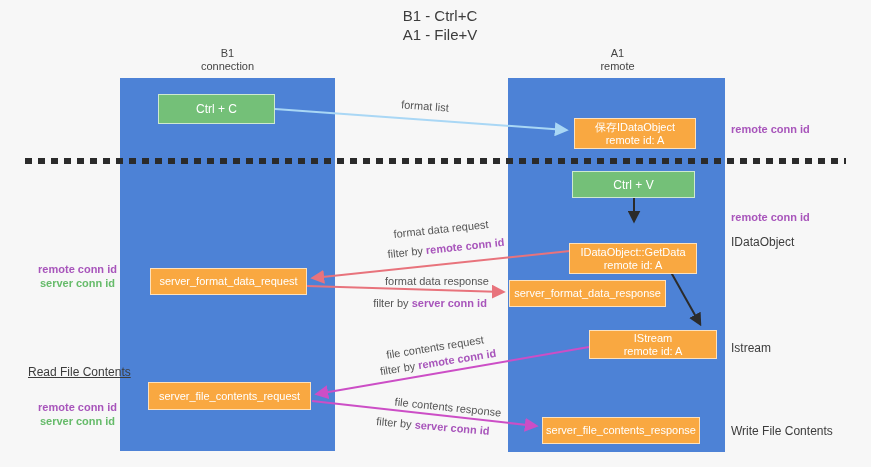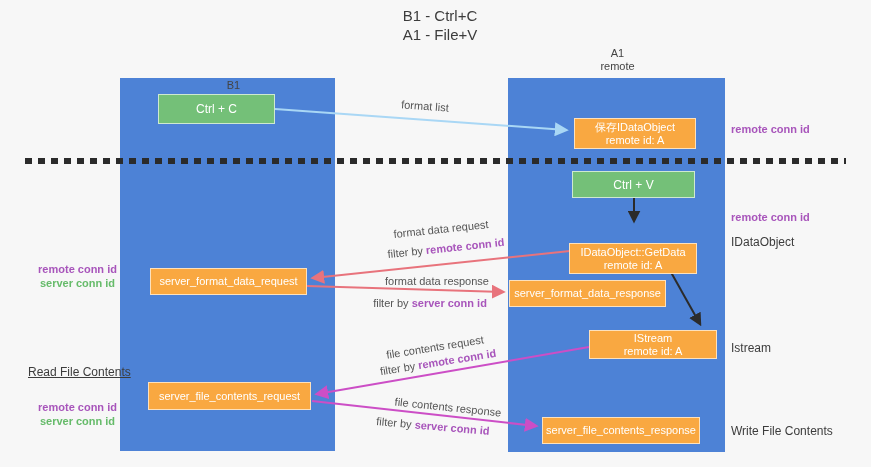--- a/index.html
+++ b/index.html
@@ -62,21 +62,21 @@
     <line x1="307" y1="286" x2="503" y2="292" style="stroke:var(--arrow-salmon)" stroke-width="2" marker-end="url(#m-salmon)"></line>
     <line x1="589" y1="347" x2="317" y2="394" style="stroke:var(--arrow-magenta)" stroke-width="2" marker-end="url(#m-magenta)"></line>
     <line x1="312" y1="401" x2="536" y2="426" style="stroke:var(--arrow-magenta)" stroke-width="2" marker-end="url(#m-magenta)"></line>
   </svg>
 
   <div class="title">
     <div>B1 - Ctrl+C</div>
     <div>A1 - File+V</div>
   </div>
 
-  <div class="col-header" style="left:166px;top:47px;margin-top:32px;">
+  <div class="col-header" style="left:160px;top:47px;">
     <div>B1</div>
     <div>connection</div>
   </div>
   <div class="col-header" style="left:550px;top:47px;">
     <div>A1</div>
     <div>remote</div>
   </div>
 
   <div class="node green" style="left:158px;top:94px;width:117px;height:30px;">
     <div>Ctrl + C</div>

